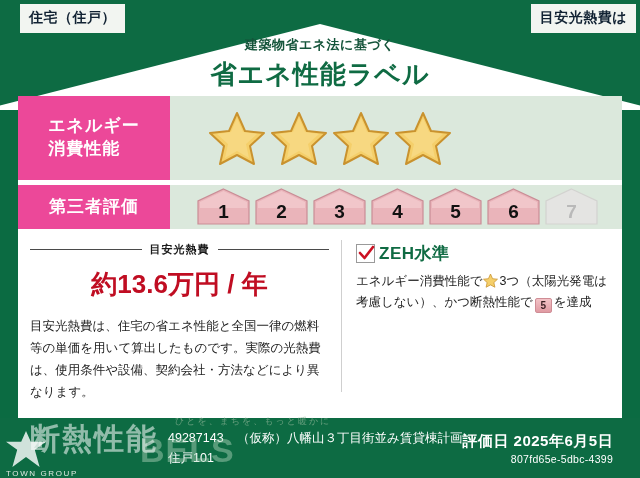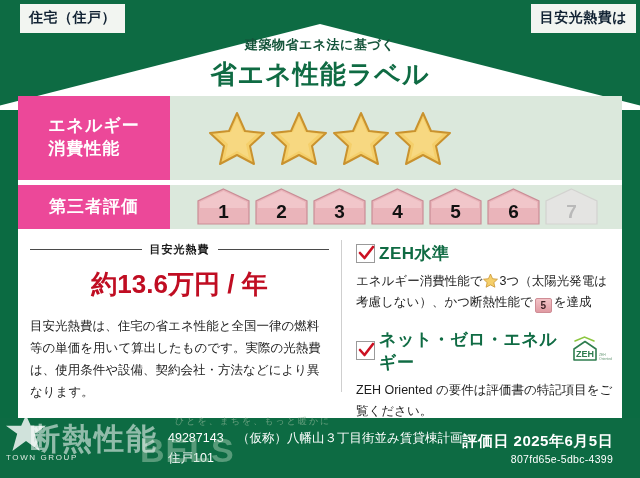--- a/index.html
+++ b/index.html
@@ -140,21 +140,21 @@
     padding: 0 10px 0 168px; justify-content: flex-start;
   }
   .foot-mid { font-size: 12.5px; line-height: 1.6; white-space: nowrap; }
   .foot-id { margin-right: 10px; }
   .foot-right { text-align: right; }
   .foot-date { font-size: 15px; font-weight: bold; letter-spacing: .5px; }
   .foot-hash { font-size: 10.5px; margin-top: 2px; letter-spacing: .3px; }
 
   
   .wm { position: absolute; z-index: 9; pointer-events: none; }
-  .wm-town { left: 6px; bottom: 16px; opacity: .95; }
+  .wm-town { left: 6px; bottom: 0; opacity: .95; }
   .wm-town .tg-mark {
     width: 40px; height: 36px; background: #ffffff; opacity:.85;
     clip-path: polygon(50% 0%, 62% 30%, 100% 30%, 72% 52%, 84% 100%, 50% 72%, 16% 100%, 28% 52%, 0% 30%, 38% 30%);
   }
   .wm-town .tg-txt { color: #e9efe9; font-size: 8px; letter-spacing: 1.6px; margin-top: 2px; }
   .wm-big {
     left: 30px; bottom: 18px; font-size: 30px; font-weight: bold;
     color: rgba(255,255,255,.55); letter-spacing: 2px;
   }
   .wm-bels {
@@ -292,40 +292,20 @@
                 <path d="M2 8 L6.5 13 L15 2" stroke="#cc1122" stroke-width="2.6" fill="none" stroke-linecap="round" stroke-linejoin="round"></path>
               </svg>
           </div>
           <div class="zeh-title">ZEH水準</div>
         </div>
         <div class="zeh-text"><span>エネルギー消費性能で</span><svg class="inline-star" width="15" height="15" viewBox="0 0 58 56">
               <polygon points="29,3 37,21 56,23 42,36 46,54 29,45 12,54 16,36 2,23 21,21" fill="#f5cf6a" stroke="#c9922e" stroke-width="3"></polygon>
             </svg><span>3つ（太陽光発電は考慮しない）、かつ断熱性能で</span><span class="inline-badge">5</span><span>を達成</span></div>
       </div>
 
-      <div class="zeh-block">
-        <div class="zeh-head">
-          <div class="checkbox">
-            <svg width="17" height="17" viewBox="0 0 17 17">
-                <path d="M2 8 L6.5 13 L15 2" stroke="#cc1122" stroke-width="2.6" fill="none" stroke-linecap="round" stroke-linejoin="round"></path>
-              </svg>
-          </div>
-          <div class="zeh-title">ネット・ゼロ・エネルギー</div>
-          <div class="zeh-logo">
-            <svg width="42" height="30" viewBox="0 0 42 30">
-              <path d="M3 5 L12.5 1 L22 5" stroke="#8cc63f" stroke-width="1.6" fill="none" stroke-linecap="round"></path>
-              <path d="M2 13 L13 5.5 L24 13 L24 24 L2 24 Z" stroke="#2f7d4f" stroke-width="1.6" fill="none" stroke-linejoin="round"></path>
-              <text x="13" y="21" font-family="Liberation Sans, sans-serif" font-size="9" font-weight="bold" fill="#2f7d4f" text-anchor="middle">ZEH</text>
-              <text x="27" y="20" font-family="Liberation Sans, sans-serif" font-size="3.4" fill="#6a9a78">ZEH</text>
-              <text x="27" y="24" font-family="Liberation Sans, sans-serif" font-size="3.4" fill="#6a9a78">Oriented</text>
-            </svg>
-          </div>
-        </div>
-        <div class="zeh-text">ZEH Oriented の要件は評価書の特記項目をご覧ください。</div>
-      </div>
 
     </div>
   </div>
 </div>
 
 <div class="footer">
   <div class="footer-inner">
     <div class="foot-mid">
       <div>
         <span class="foot-id">49287143</span>

